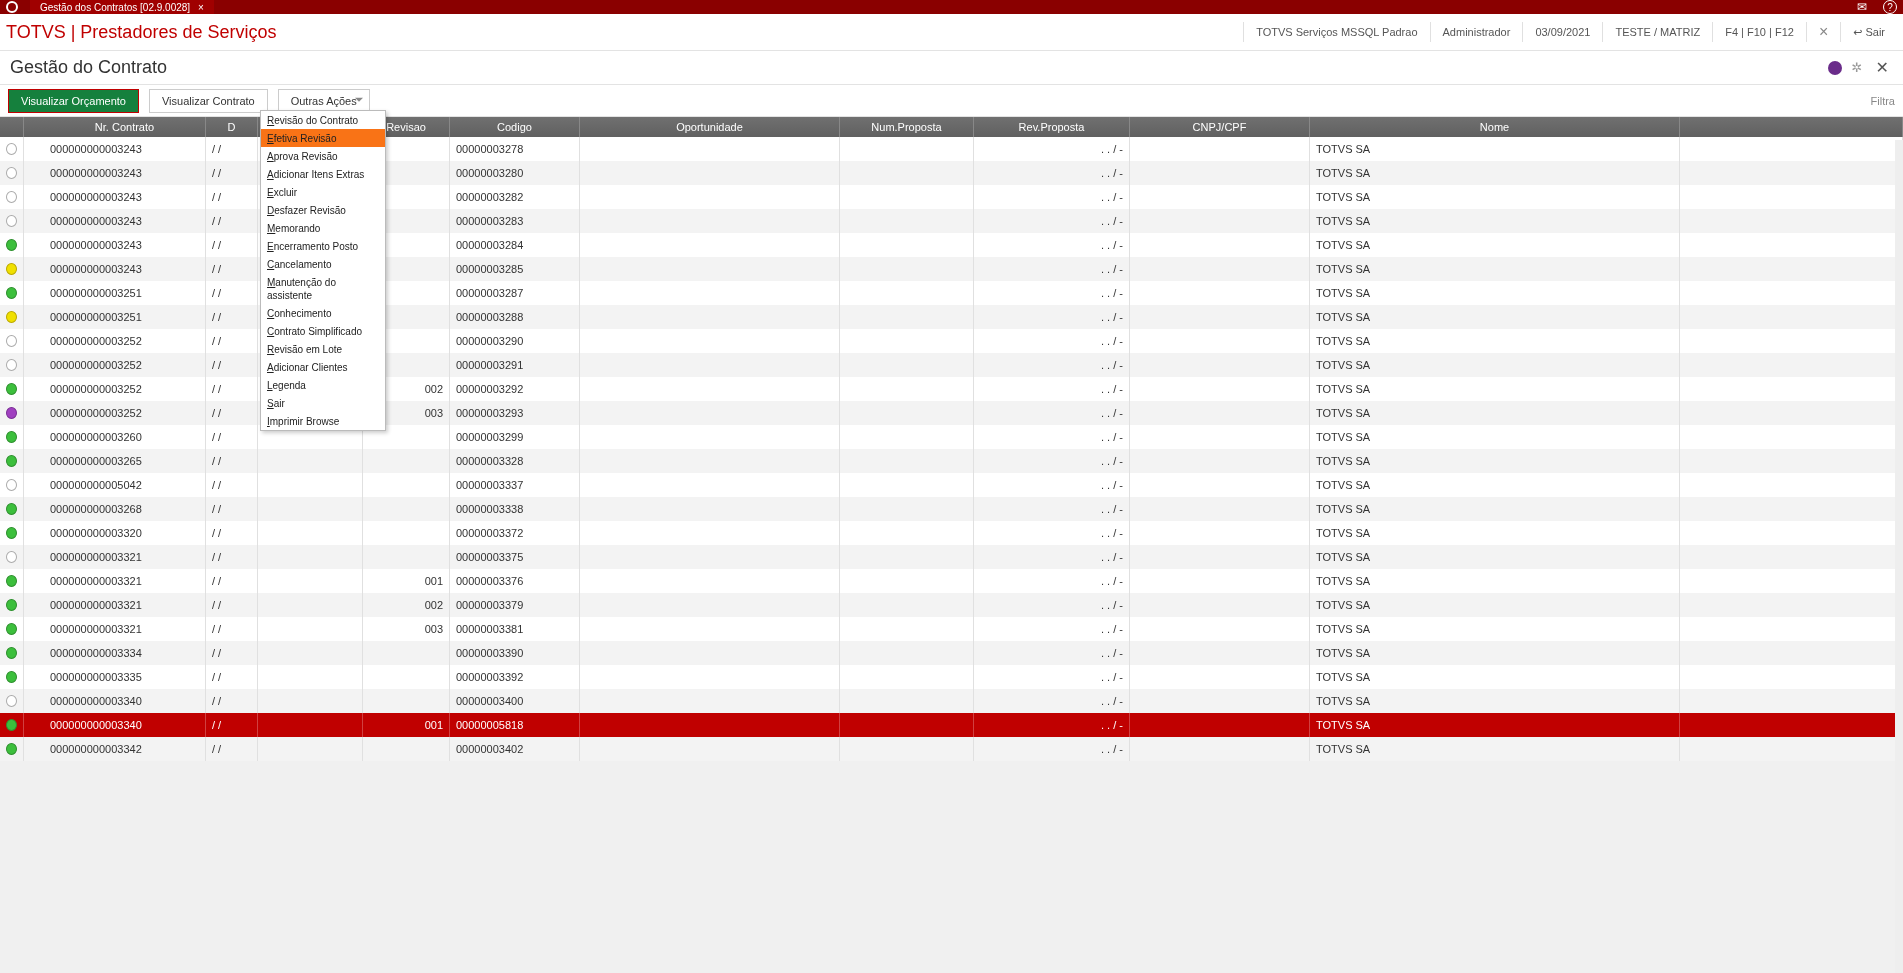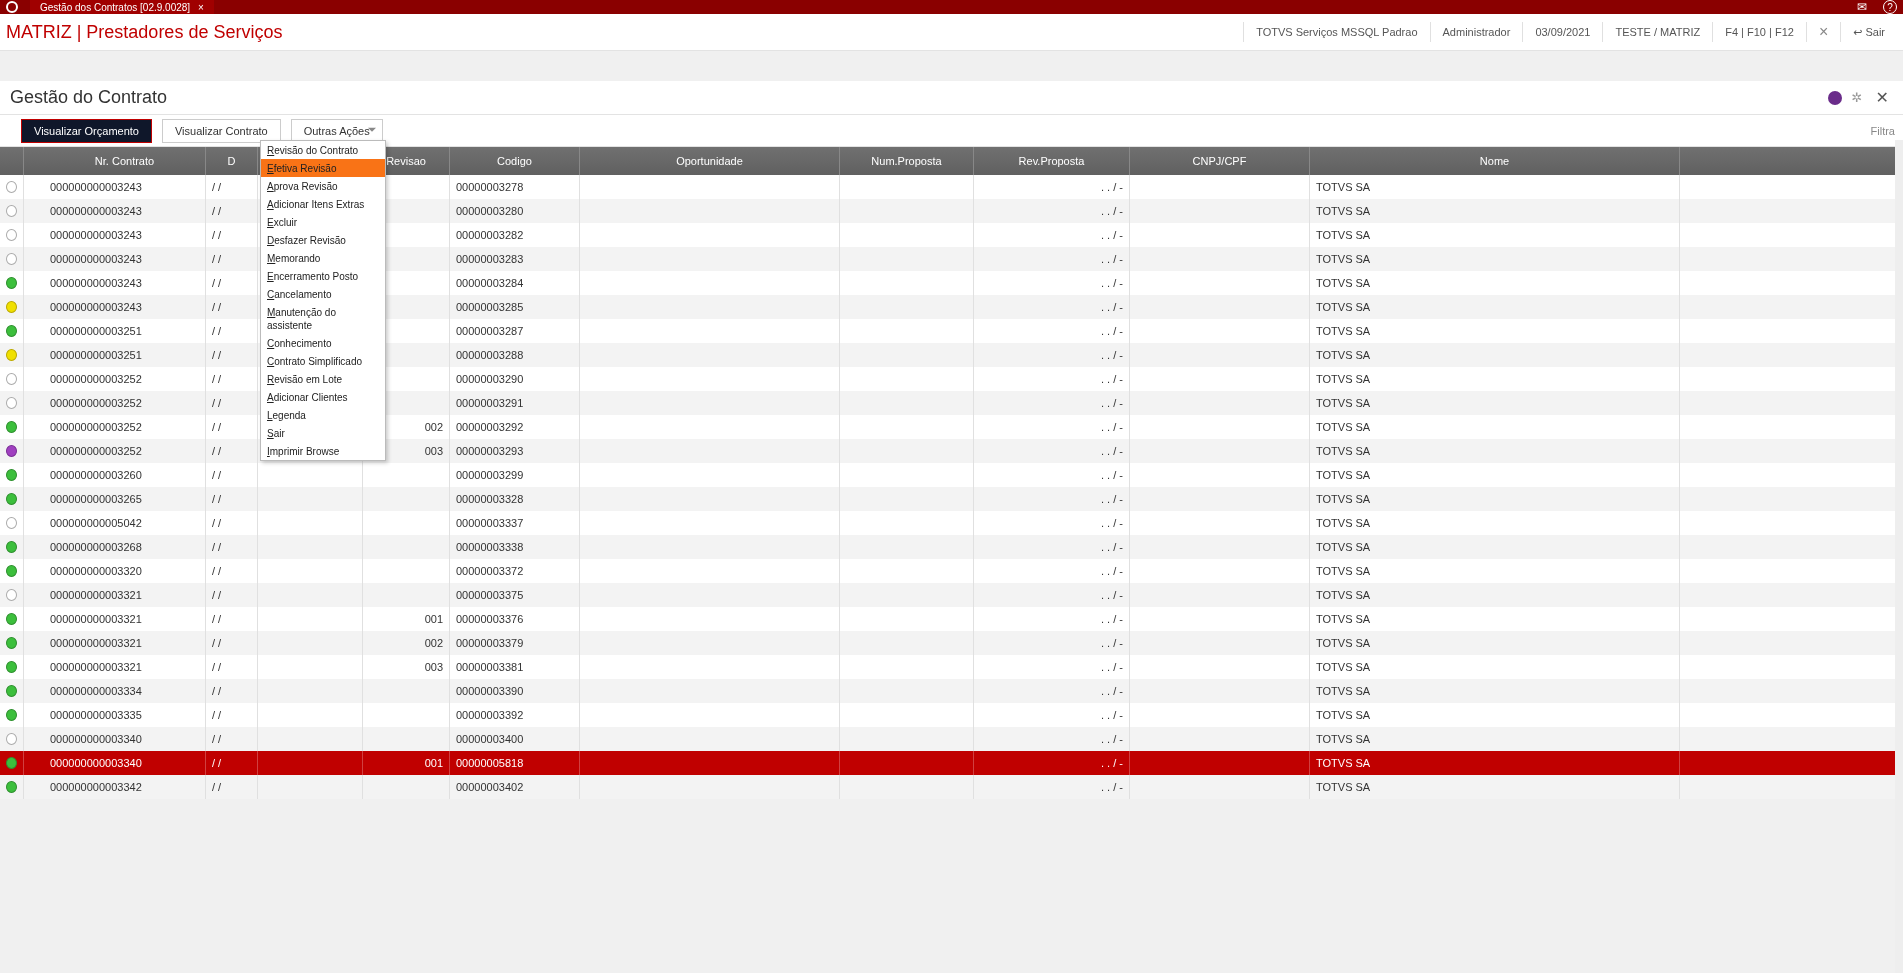--- a/index.html
+++ b/index.html
@@ -8,37 +8,37 @@
   .titlebar .tab { background: #a00000; margin-left: 12px; padding: 0 10px; display: flex; align-items: center; height: 14px; font-size: 10px; color: #fff; }
   .titlebar .tab .x { margin-left: 8px; font-size: 10px; }
   .titlebar .right-icons { margin-left: auto; display: flex; gap: 14px; }
   .titlebar .right-icons span { width: 14px; height: 14px; display: inline-flex; align-items: center; justify-content: center; font-size: 12px; }
   .header2 { background: #fff; height: 37px; display: flex; align-items: center; padding: 0 6px; border-bottom: 1px solid #e3e3e3; }
   .header2 .brand { color: #c00000; font-size: 18px; }
   .header2 .right { margin-left: auto; display: flex; align-items: center; font-size: 11px; color: #555; }
   .header2 .right > div { border-left: 1px solid #e0e0e0; padding: 0 12px; height: 20px; display: flex; align-items: center; }
   .header2 .close-x { font-size: 16px; padding: 0 10px; color: #888; }
   .exit { display: flex; align-items: center; gap: 3px; color: #555; font-size: 11px; padding-left: 6px; }
-  .page-title { background: #fff; height: 34px; display: flex; align-items: center; padding: 0 10px; border-bottom: 1px solid #e3e3e3; margin-top: 30px; }
+  .page-title { background: #fff; height: 34px; display: flex; align-items: center; padding: 0 10px; border-bottom: 1px solid #e3e3e3; }
   .page-title h2 { font-size: 18px; font-weight: normal; color: #333; }
   .page-title .pt-right { margin-left: auto; display: flex; align-items: center; gap: 8px; }
   .badge-dot { width: 14px; height: 14px; background: #6a2c8a; border-radius: 50%; }
   .gear { width: 14px; height: 14px; font-size: 13px; color: #999; display: flex; align-items: center; justify-content: center; }
   .close-x2 { font-size: 16px; color: #555; padding: 0 4px; }
   .toolbar { background: #fff; height: 32px; display: flex; align-items: center; padding: 3px 8px; gap: 10px; border-bottom: 1px solid #e3e3e3; position: relative; }
   .btn { font-size: 11px; padding: 5px 12px; border: 1px solid #ccc; background: #fff; color: #333; cursor: pointer; }
-  .btn.primary { background: #0f172a; color: #fff; border-color: #c00000; margin-left: 13px; }
+  .btn.primary { background: #15803d; color: #fff; border-color: #c00000; }
   .btn.dd { padding-right: 12px; position: relative; }
   .btn.dd::after { content: ""; position: absolute; right: 6px; top: 50%; transform: translateY(-40%); border: 4px solid transparent; border-top-color: #888; }
   .toolbar .filtra { margin-left: auto; font-size: 11px; color: #888; }
   .dropdown { position: absolute; top: 25px; left: 260px; background: #fff; border: 1px solid #bbb; box-shadow: 2px 2px 4px rgba(0,0,0,.2); width: 126px; z-index: 10; }
   .dropdown div { font-size: 10px; padding: 3px 6px 2px 6px; color: #222; cursor: default; line-height: 1.3; }
   .dropdown div.hl { background: #f97316; }
   .cursor-hand { position: absolute; width: 16px; height: 16px; }
-  .table-head { display: flex; background: linear-gradient(#707070,#606060); color: #fff; font-size: 11px; height: 28px; }
+  .table-head { display: flex; background: linear-gradient(#707070,#606060); color: #fff; font-size: 11px; height: 20px; }
   .th, .td { border-right: 1px solid #888; padding: 0 6px; display: flex; align-items: center; overflow: hidden; white-space: nowrap; }
   .th { justify-content: center; }
   .c-status { width: 24px; justify-content: center; }
   .c-nr  { width: 182px; text-indent: 20px; }
   .c-dt  { width: 52px; }
   .c-rev { width: 124px; justify-content: flex-end; }
   .c-revh{ width: 87px; justify-content: center; }
   .c-cod { width: 130px; }
   .c-opo { width: 260px; }
   .c-np  { width: 134px; }
@@ -69,21 +69,21 @@
     <span>Gestão dos Contratos [02.9.0028]</span>
     <span class="x">×</span>
   </div>
   <div class="right-icons">
     <span>✉</span>
     <span style="border:1px solid #fff;border-radius:50%;font-size:10px;">?</span>
   </div>
 </div>
 
 <div class="header2">
-  <div class="brand">MATRIZ | Prestadores de Serviços</div>
+  <div class="brand">TOTVS | Prestadores de Serviços</div>
   <div class="right">
     <div>TOTVS Serviços MSSQL Padrao</div>
     <div>Administrador</div>
     <div>03/09/2021</div>
     <div>TESTE / MATRIZ</div>
     <div>F4 | F10 | F12</div>
     <div class="close-x">×</div>
     <div class="exit">
       <span>↩</span>
       <span>Sair</span>

